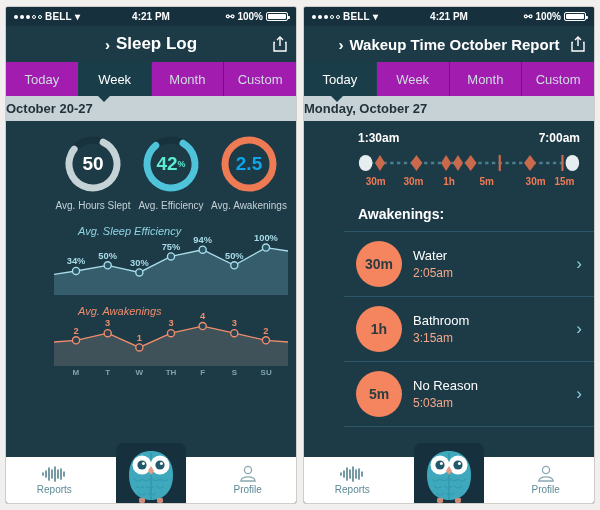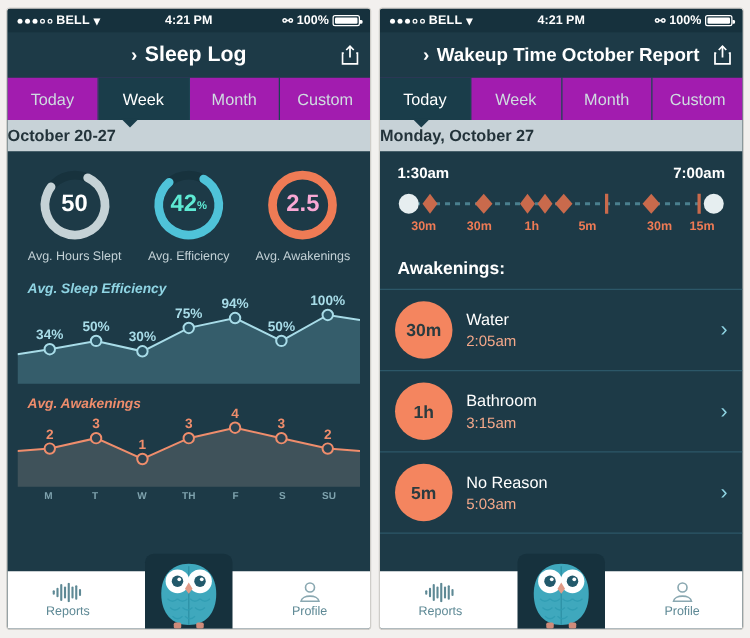--- a/index.html
+++ b/index.html
@@ -88,39 +88,39 @@
     display: flex; align-items: center; justify-content: flex-start;
     color: #23333a; font-size: 13px; font-weight: bold;
     position: relative;
   }
   .caret {
     position: absolute; top: -1px; width: 0; height: 0;
     border-left: 7px solid transparent; border-right: 7px solid transparent;
     border-top: 7px solid #1a3d4a;
   }
 
-  .body { flex: 1; position: relative; overflow: hidden; }
+  .body { flex: 1; position: relative; overflow: hidden; margin-left: 40px; }
 
   
   .gauges { display: flex; padding: 12px 8px 4px; }
   .gauge-cell { flex: 1; display: flex; flex-direction: column; align-items: center; }
   .gauge-wrap { position: relative; width: 62px; height: 62px; }
   .gauge-val {
     position: absolute; inset: 0; display: flex;
     align-items: center; justify-content: center;
     font-size: 19px; font-weight: bold;
   }
   .gauge-val sup { font-size: 9px; vertical-align: super; font-weight: bold; }
   .gauge-label { margin-top: 5px; color: #c3d1d6; font-size: 10px; }
 
   
   .chart-card { margin: 7px 8px 0; position: relative; }
   .chart-title {
-    position: absolute; left: 8px; top: 3px; z-index: 3;
-    font-size: 11px; font-weight: bold; font-style: italic; text-align: right;
+    position: absolute; left: 24px; top: 3px; z-index: 3;
+    font-size: 11px; font-weight: normal; font-style: italic; text-align: right;
   }
   .chart-title.eff { color: #8fd4e3; }
   .chart-title.awk { color: #ef8d6c; }
   .chart-svg { display: block; width: 100%; }
   .daylabels {
     display: flex; margin: 2px 8px 0; padding: 0 6px;
   }
   .daylabels span {
     flex: 1; text-align: center; color: #7fa3ae; font-size: 8px; font-weight: bold;
   }
@@ -260,21 +260,21 @@
             </div>
           </div>
           <div class="gauge-label">Avg. Efficiency</div>
         </div>
 
         <div class="gauge-cell">
           <div class="gauge-wrap">
             <svg viewBox="0 0 62 62" width="62" height="62">
               <circle cx="31" cy="31" r="24" fill="none" stroke="#ef7b55" stroke-width="7"></circle>
             </svg>
-            <div class="gauge-val" style="color:#f9a8d4">2.5</div>
+            <div class="gauge-val" style="color:#0ea5e9">2.5</div>
           </div>
           <div class="gauge-label">Avg. Awakenings</div>
         </div>
       </div>
 
       <div class="chart-card">
         <div class="chart-title eff">Avg. Sleep Efficiency</div>
         <svg class="chart-svg" id="chart-eff" viewBox="0 0 276 86" preserveAspectRatio="none">
             <path d="M0.0 61.8 L26.0 57.8 L63.3 51.1 L100.7 59.5 L138.0 40.6 L175.3 32.7 L212.7 51.1 L250.0 30.2 L276.0 34.2 L276 86 L0 86 Z" fill="rgba(110,175,192,0.30)"></path>
             <path d="M0.0 61.8 L26.0 57.8 L63.3 51.1 L100.7 59.5 L138.0 40.6 L175.3 32.7 L212.7 51.1 L250.0 30.2 L276.0 34.2" fill="none" stroke="#a8dce8" stroke-width="1.6"></path>

